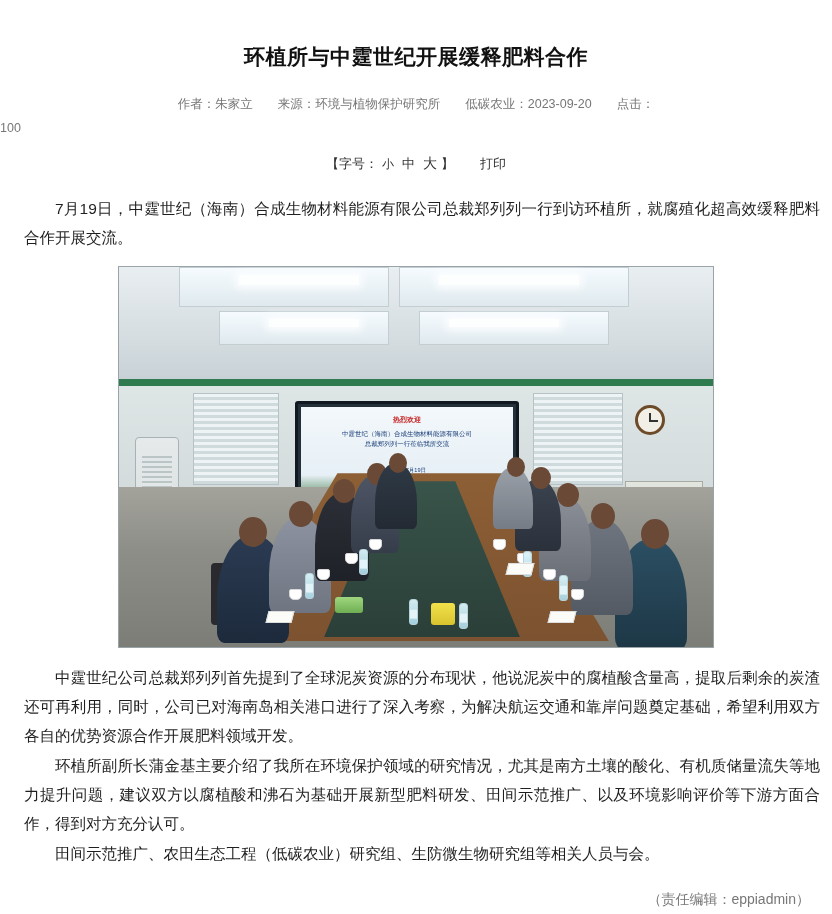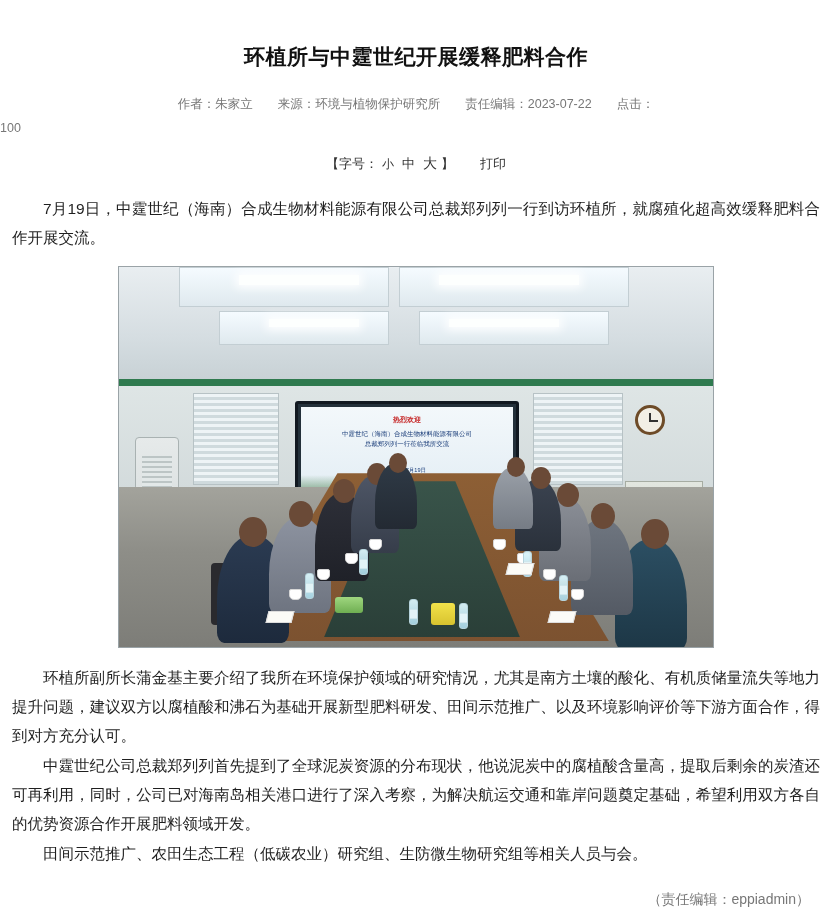--- a/index.html
+++ b/index.html
@@ -60,21 +60,21 @@
   .fontsize-line .print-link { margin-left: 26px; }
 
   .body-content {
     margin-top: 22px;
     padding: 0 12px;
   }
   .body-content p {
     font-size: 15.5px;
     line-height: 1.85;
     color: #1f1f1f;
-    margin: 0 0 2px 0;
+    margin: 0 0 2px 12px;
     text-indent: 2em;
     text-align: justify;
   }
   .figure {
     margin: 14px 0 16px 0;
     text-align: center;
   }
   
   .photo {
     width: 596px;
@@ -248,21 +248,21 @@
 
 <div class="page">
 
   <h1 class="article-title">环植所与中霆世纪开展缓释肥料合作</h1>
 
   <div class="meta-line">
     <span class="meta-item"><span>作者：</span><span>朱家立</span></span>
     <span class="meta-sep"></span>
     <span class="meta-item"><span>来源：</span><span>环境与植物保护研究所</span></span>
     <span class="meta-sep"></span>
-    <span class="meta-item"><span>责任编辑：</span><span>2023-07-22</span></span>
+    <span class="meta-item"><span>低碳农业：</span><span>2023-09-20</span></span>
     <span class="meta-sep"></span>
     <span class="meta-item">点击：</span>
   </div>
 
   <div class="hits-line">100</div>
 
   <div class="fontsize-line">
     <span>【字号：</span><a class="fs-opt fs-small" href="#">小</a><a class="fs-opt fs-mid" href="#">中</a><a class="fs-opt fs-large" href="#">大</a><span>】</span><a class="print-link" href="#">打印</a>
   </div>
 
@@ -357,20 +357,20 @@
         <div class="paper" style="left:148px;top:344px;"></div>
         <div class="paper" style="left:430px;top:344px;"></div>
         <div class="paper" style="left:388px;top:296px;"></div>
 
         <div class="bag" style="left:312px;top:336px;"></div>
         <div class="greenbag" style="left:216px;top:330px;"></div>
 
       </div>
     </div>
 
+    <p>中霆世纪公司总裁郑列列首先提到了全球泥炭资源的分布现状，他说泥炭中的腐植酸含量高，提取后剩余的炭渣还可再利用，同时，公司已对海南岛相关港口进行了深入考察，为解决航运交通和靠岸问题奠定基础，希望利用双方各自的优势资源合作开展肥料领域开发。</p>
     <p>环植所副所长蒲金基主要介绍了我所在环境保护领域的研究情况，尤其是南方土壤的酸化、有机质储量流失等地力提升问题，建议双方以腐植酸和沸石为基础开展新型肥料研发、田间示范推广、以及环境影响评价等下游方面合作，得到对方充分认可。</p>
-    <p>中霆世纪公司总裁郑列列首先提到了全球泥炭资源的分布现状，他说泥炭中的腐植酸含量高，提取后剩余的炭渣还可再利用，同时，公司已对海南岛相关港口进行了深入考察，为解决航运交通和靠岸问题奠定基础，希望利用双方各自的优势资源合作开展肥料领域开发。</p>
     <p>田间示范推广、农田生态工程（低碳农业）研究组、生防微生物研究组等相关人员与会。</p>
   </div>
 
   <div class="editor-line">（责任编辑：eppiadmin）</div>
 
 </div>
 
 </body></html>

